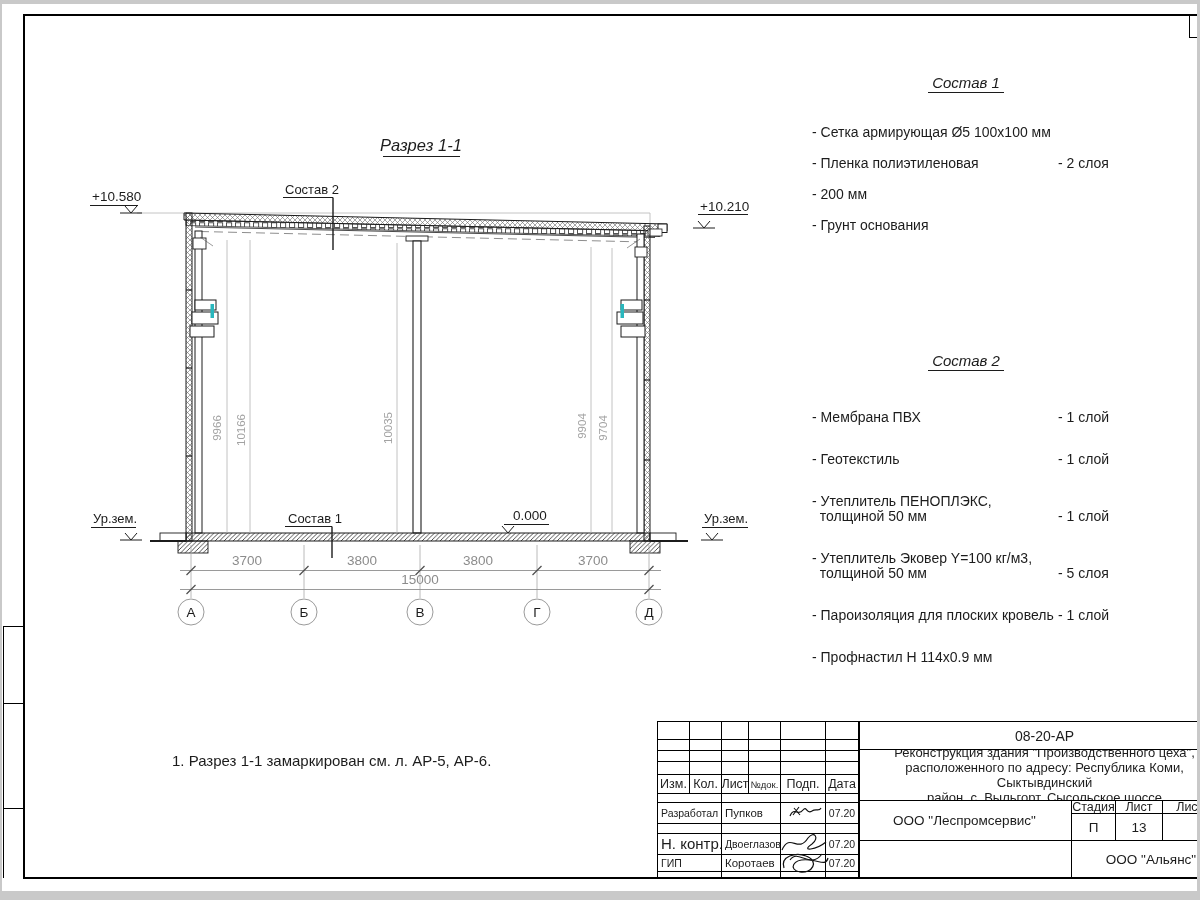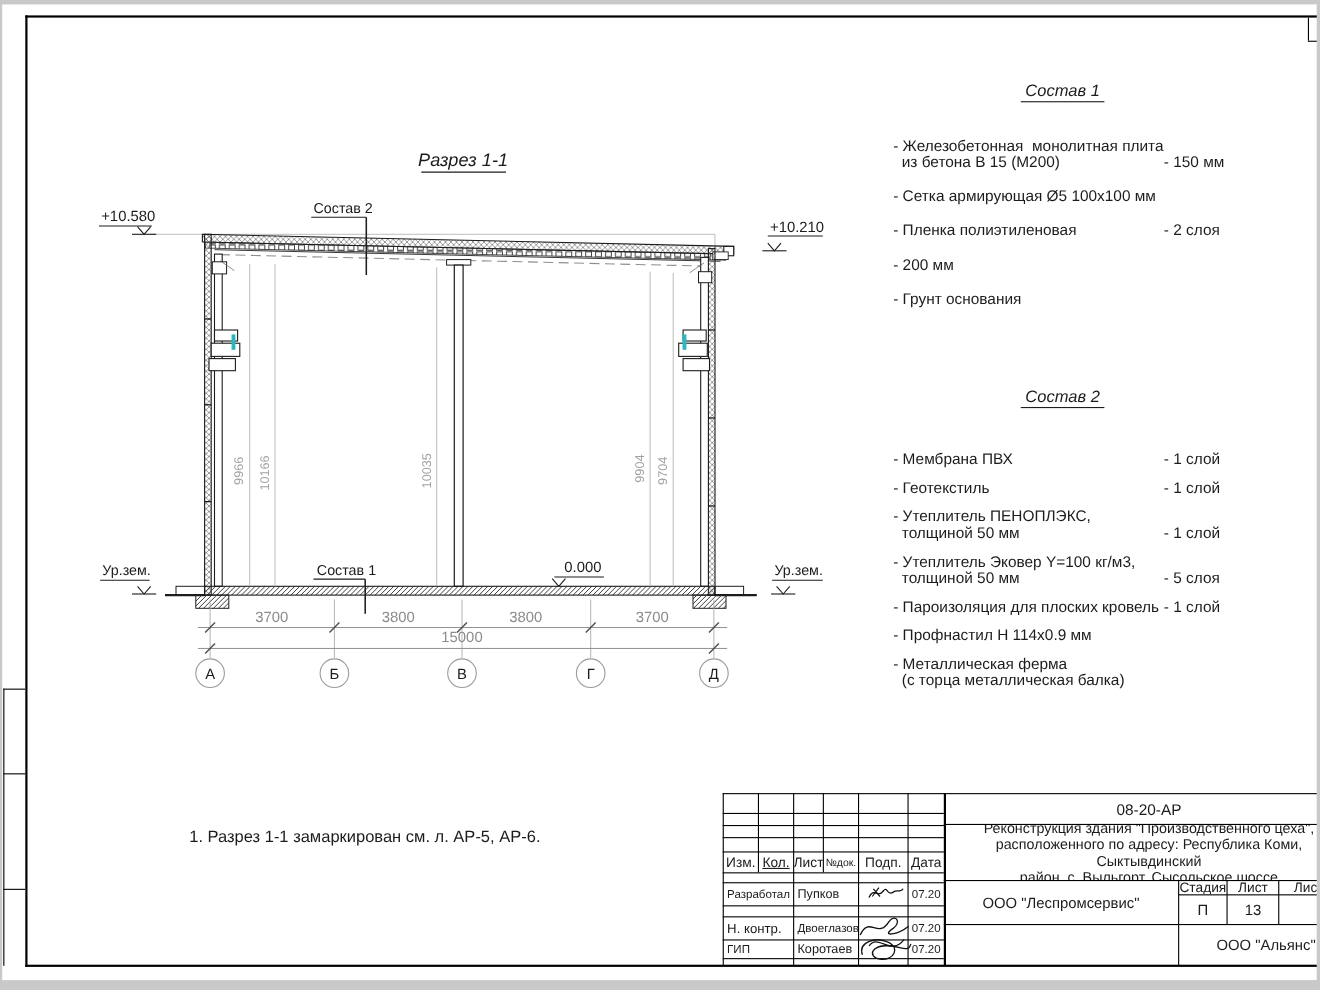--- a/index.html
+++ b/index.html
@@ -213,45 +213,40 @@
         <text x="537" y="617">Г</text>
         <text x="649" y="617">Д</text>
       </g>
     </g>
   </svg>
 
   <div class="sostav" style="left:812px;top:74px;">
     <div class="sostav-title"><span>Состав 1</span></div>
     <div class="sostav-items" style="margin-top:34px;gap:16px;">
       <div class="s-item">
-          <div class="s-name">- Железобетонная  монолитная плита
-  из бетона В 15 (М200)</div>
-          <div class="s-val">- 150 мм</div>
-        </div>
-      <div class="s-item">
           <div class="s-name">- Сетка армирующая Ø5 100х100 мм</div>
           <div class="s-val"></div>
         </div>
       <div class="s-item">
           <div class="s-name">- Пленка полиэтиленовая</div>
           <div class="s-val">-  2 слоя</div>
         </div>
       <div class="s-item">
           <div class="s-val">- 200 мм</div>
         </div>
       <div class="s-item">
           <div class="s-name">- Грунт основания</div>
           <div class="s-val"></div>
         </div>
     </div>
   </div>
 
   <div class="sostav" style="left:812px;top:352px;">
     <div class="sostav-title"><span>Состав 2</span></div>
-    <div class="sostav-items" style="margin-top:41px;gap:11px;">
+    <div class="sostav-items" style="margin-top:41px;gap:27px;">
       <div class="s-item">
           <div class="s-name">- Мембрана ПВХ</div>
           <div class="s-val">- 1 слой</div>
         </div>
       <div class="s-item">
           <div class="s-name">- Геотекстиль</div>
           <div class="s-val">- 1 слой</div>
         </div>
       <div class="s-item">
           <div class="s-name">- Утеплитель ПЕНОПЛЭКС,
@@ -262,25 +257,20 @@
           <div class="s-name">- Утеплитель Эковер Y=100 кг/м3,
   толщиной 50 мм</div>
           <div class="s-val">- 5 слоя</div>
         </div>
       <div class="s-item">
           <div class="s-name">- Пароизоляция для плоских кровель</div>
           <div class="s-val">- 1 слой</div>
         </div>
       <div class="s-item">
           <div class="s-name">- Профнастил Н 114х0.9 мм</div>
-          <div class="s-val"></div>
-        </div>
-      <div class="s-item">
-          <div class="s-name">- Металлическая ферма
-  (с торца металлическая балка)</div>
           <div class="s-val"></div>
         </div>
     </div>
   </div>
 
   <div class="abs" style="left:172px;top:752px;font-size:15px;">1. Разрез 1-1 замаркирован см. л. АР-5, АР-6.</div>
 
   <div class="ln" style="left:657px;top:721px;width:573px;height:1px;"></div>
   <div class="ln" style="left:657px;top:739px;width:201px;height:1px;"></div>
   <div class="ln" style="left:657px;top:750px;width:201px;height:1px;"></div>
@@ -302,31 +292,31 @@
   <div class="ln" style="left:721px;top:721px;width:1px;height:157px;"></div>
   <div class="ln" style="left:748px;top:721px;width:1px;height:72px;"></div>
   <div class="ln" style="left:780px;top:721px;width:1px;height:157px;"></div>
   <div class="ln" style="left:825px;top:721px;width:1px;height:157px;"></div>
   <div class="ln" style="left:858px;top:721px;width:1.5px;height:157px;"></div>
   <div class="ln" style="left:1071px;top:800px;width:1px;height:78px;"></div>
   <div class="ln" style="left:1115px;top:800px;width:1px;height:40px;"></div>
   <div class="ln" style="left:1162px;top:800px;width:1px;height:40px;"></div>
 
   <div class="cell" style="left:658px;top:775px;width:31px;height:18px;font-size:12.5px;">Изм.</div>
-  <div class="cell" style="left:690px;top:775px;width:31px;height:18px;font-size:12.5px;text-decoration:underline;">Кол.</div>
+  <div class="cell" style="left:690px;top:775px;width:31px;height:18px;font-size:12.5px;">Кол.</div>
   <div class="cell" style="left:722px;top:775px;width:26px;height:18px;font-size:12.5px;">Лист</div>
   <div class="cell" style="left:749px;top:775px;width:31px;height:18px;font-size:9.5px;">№док.</div>
   <div class="cell" style="left:781px;top:775px;width:44px;height:18px;font-size:12.5px;">Подп.</div>
   <div class="cell" style="left:826px;top:775px;width:32px;height:18px;font-size:12.5px;">Дата</div>
 
   <div class="cell left" style="left:658px;top:803px;width:63px;height:20px;font-size:10.5px;">Разработал</div>
   <div class="cell left" style="left:722px;top:803px;width:57px;height:20px;font-size:11.5px;">Пупков</div>
   <div class="cell" style="left:826px;top:803px;width:32px;height:20px;font-size:10.5px;">07.20</div>
 
-  <div class="cell left" style="left:658px;top:834px;width:63px;height:19px;font-size:12px;">Н. контр.</div>
+  <div class="cell left" style="left:658px;top:834px;width:63px;height:19px;font-size:15px;">Н. контр.</div>
   <div class="cell left" style="left:722px;top:834px;width:57px;height:19px;font-size:10.5px;">Двоеглазов</div>
   <div class="cell" style="left:826px;top:834px;width:32px;height:19px;font-size:10.5px;">07.20</div>
 
   <div class="cell left" style="left:658px;top:855px;width:63px;height:15px;font-size:10.5px;">ГИП</div>
   <div class="cell left" style="left:722px;top:855px;width:57px;height:15px;font-size:11.5px;">Коротаев</div>
   <div class="cell" style="left:826px;top:855px;width:32px;height:15px;font-size:10.5px;">07.20</div>
 
   <svg class="abs" style="left:784px;top:803px;" width="40" height="20" viewBox="0 0 40 20">
     <path d="M6,13 C10,3 14,14 19,7 C23,2 22,12 28,8 C32,5 35,9 37,5" fill="none" stroke="#111" stroke-width="1.2"></path>
     <path d="M10,5 L16,12 M15,4 L9,12" fill="none" stroke="#111" stroke-width="1.1"></path>

